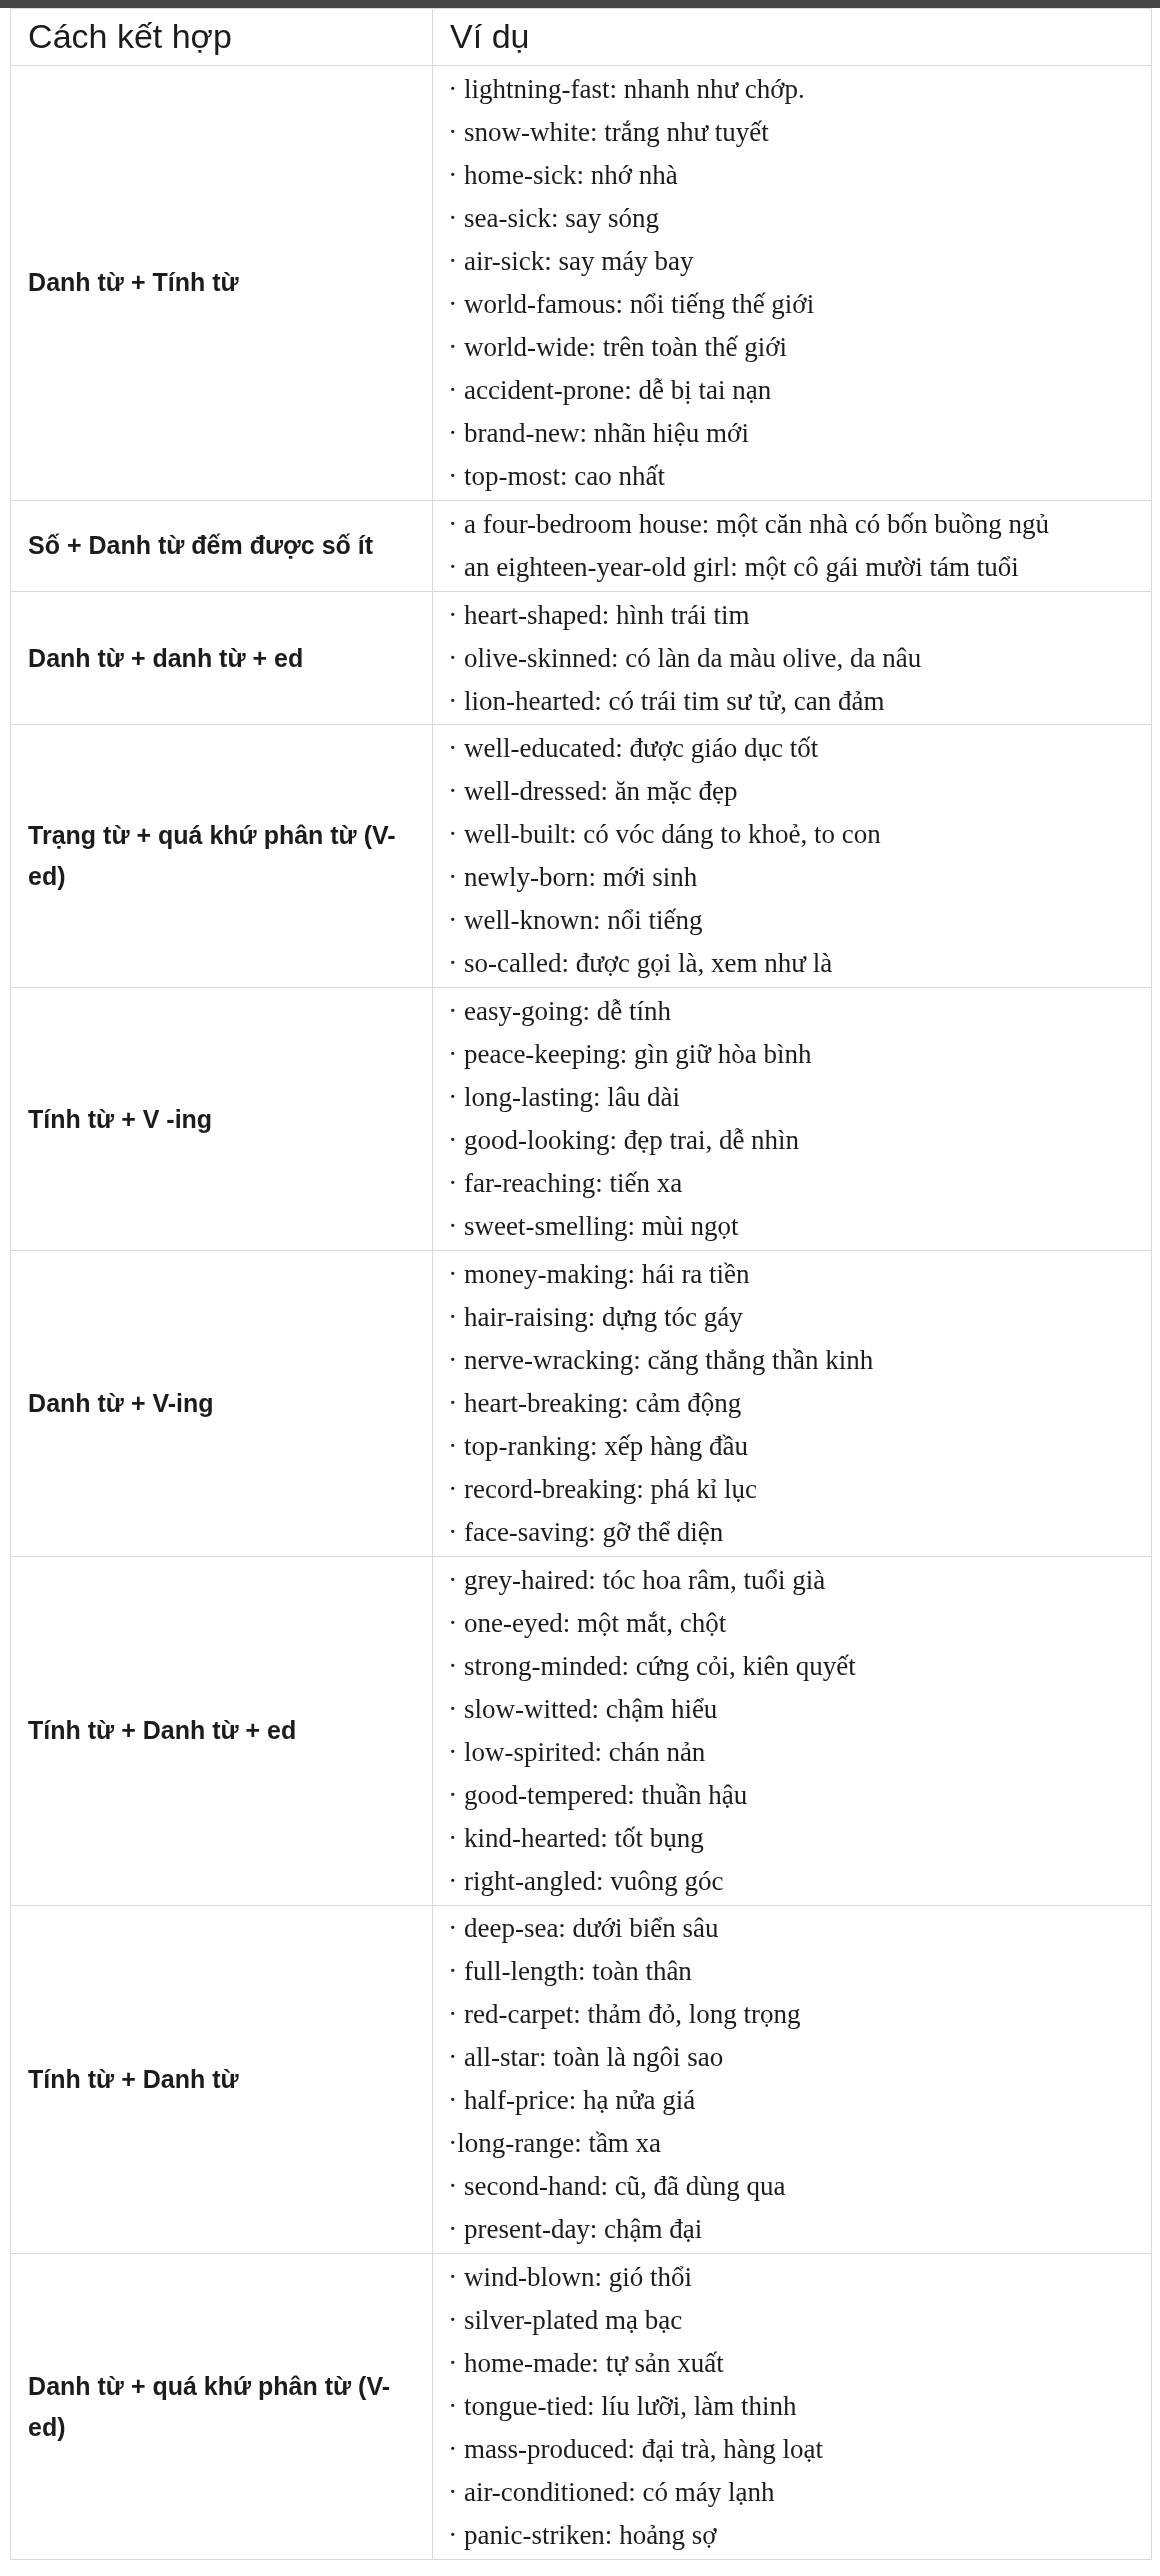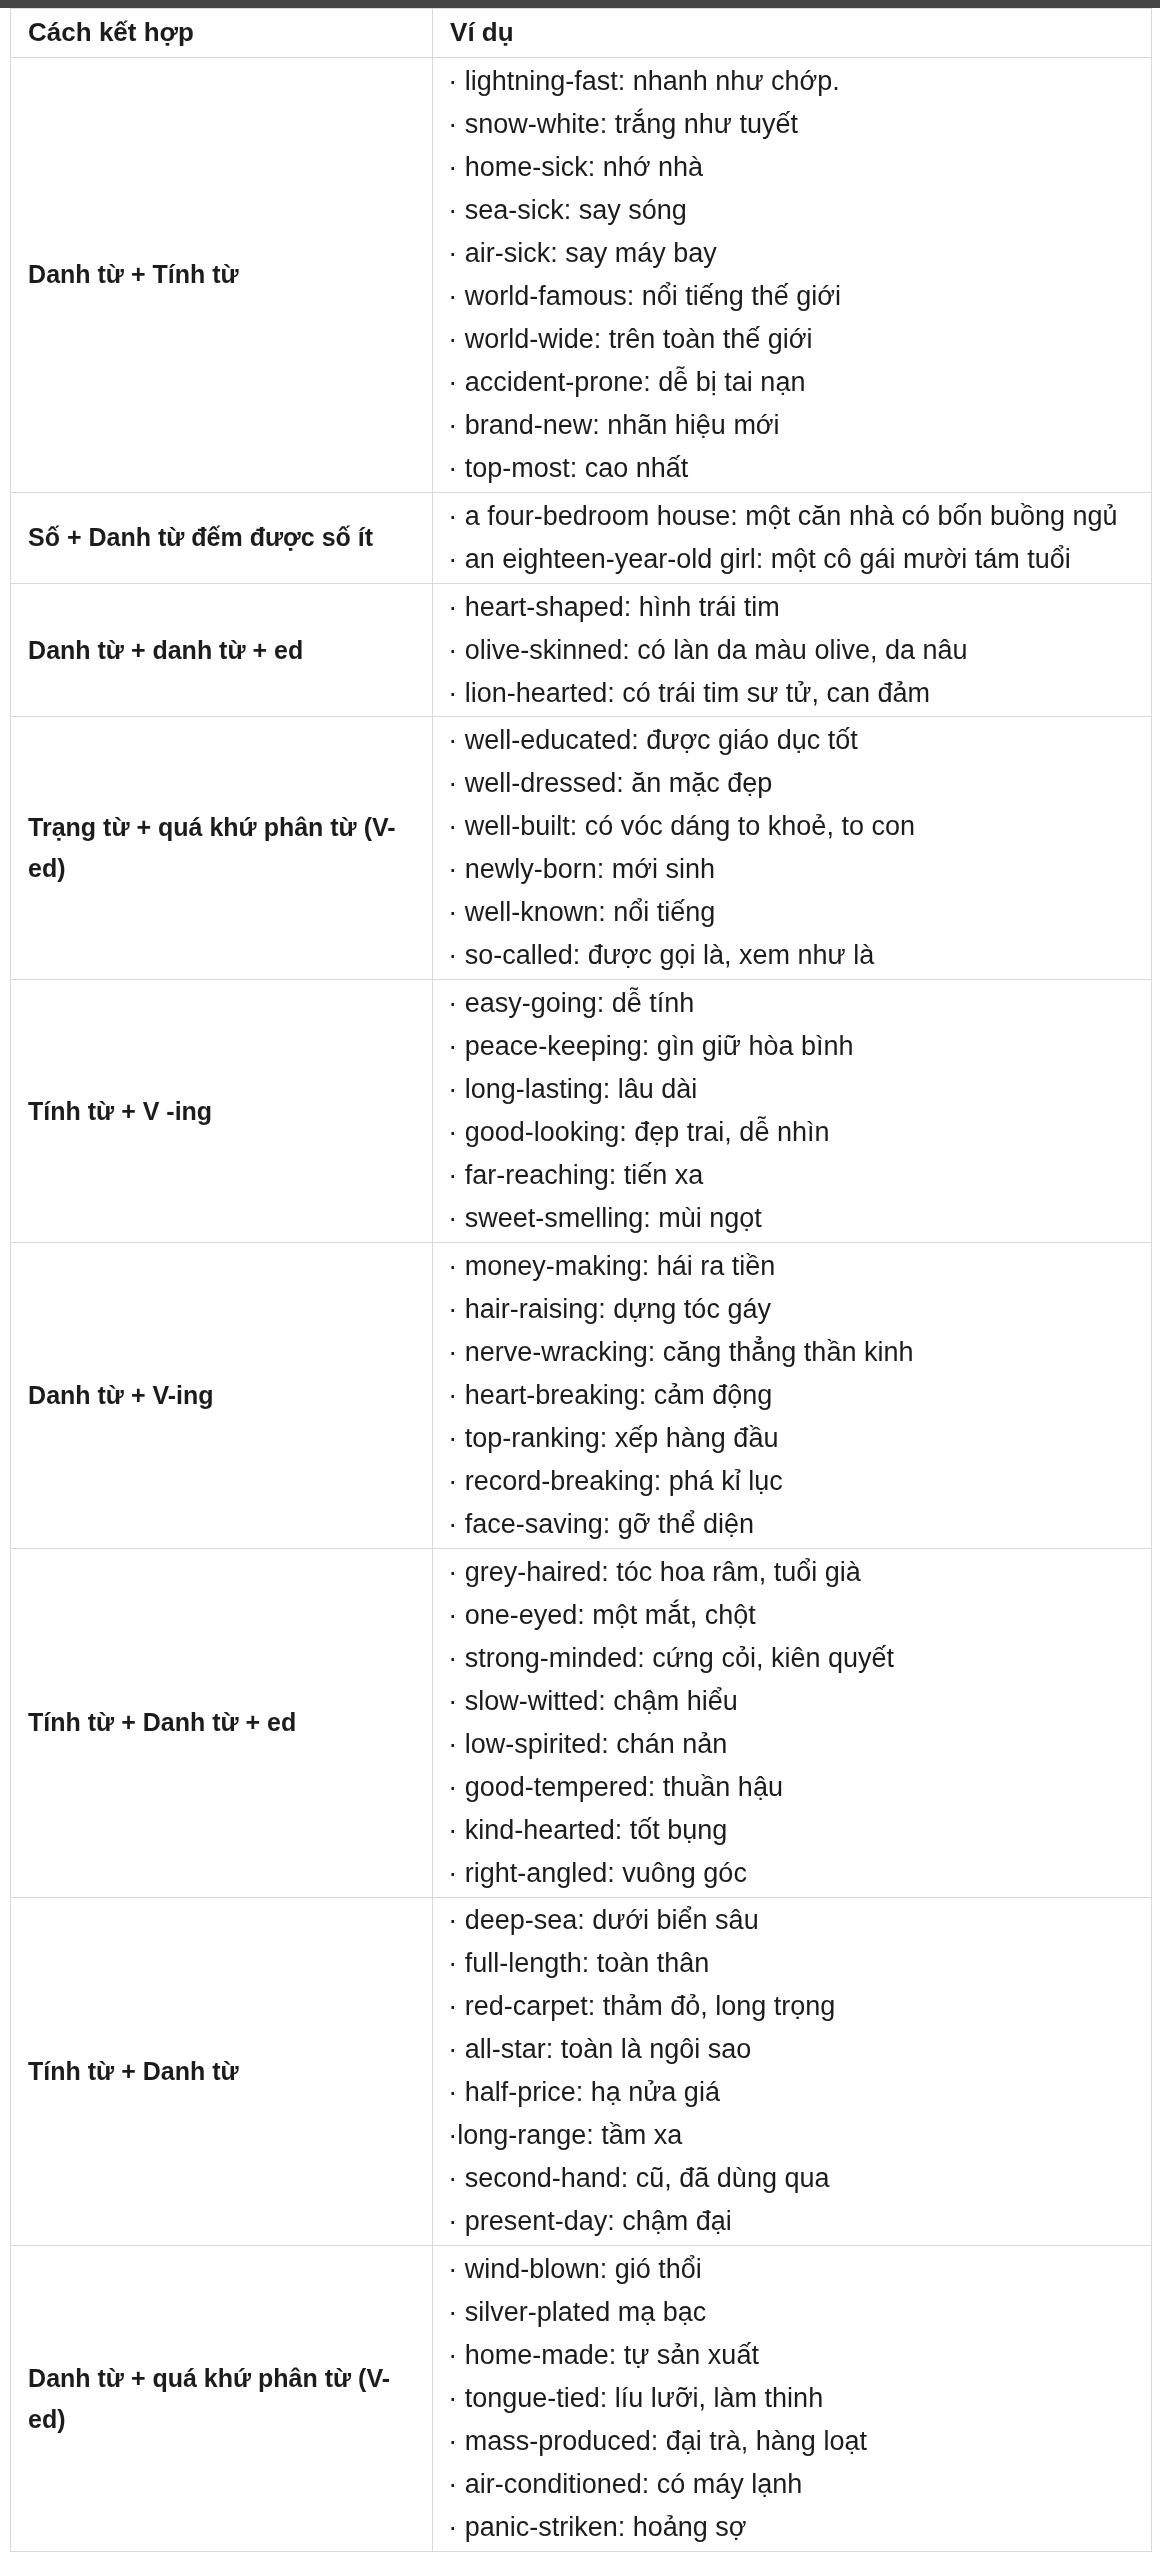--- a/index.html
+++ b/index.html
@@ -25,37 +25,38 @@
     margin-left: 9.7px;
     width: 1141px;
     background: #ffffff;
   }
   col.c-label   { width: 422px; }
   col.c-example { width: 719px; }
   th, td {
     border: 1px solid #d9d9d9;
   }
   th {
-    font-size: 26px;
-    font-weight: bold;
+    font-size: 34px;
+    font-weight: normal;
     text-align: left;
     padding: 8.7px 17.4px;
     color: #1c1c1e;
   }
   td.label-cell {
     font-size: 25px;
     font-weight: bold;
     vertical-align: middle;
     padding: 1.9px 17.4px;
     line-height: 41px;
     color: #1c1c1e;
   }
   td.ex-cell {
     padding: 1.9px 15.5px;
     vertical-align: middle;
+    font-family: Liberation Serif, serif;
   }
   .ex-line {
     font-size: 27px;
     line-height: 43px;
     white-space: nowrap;
     overflow: hidden;
     color: #1c1c1e;
   }
 </style>
 </head>

